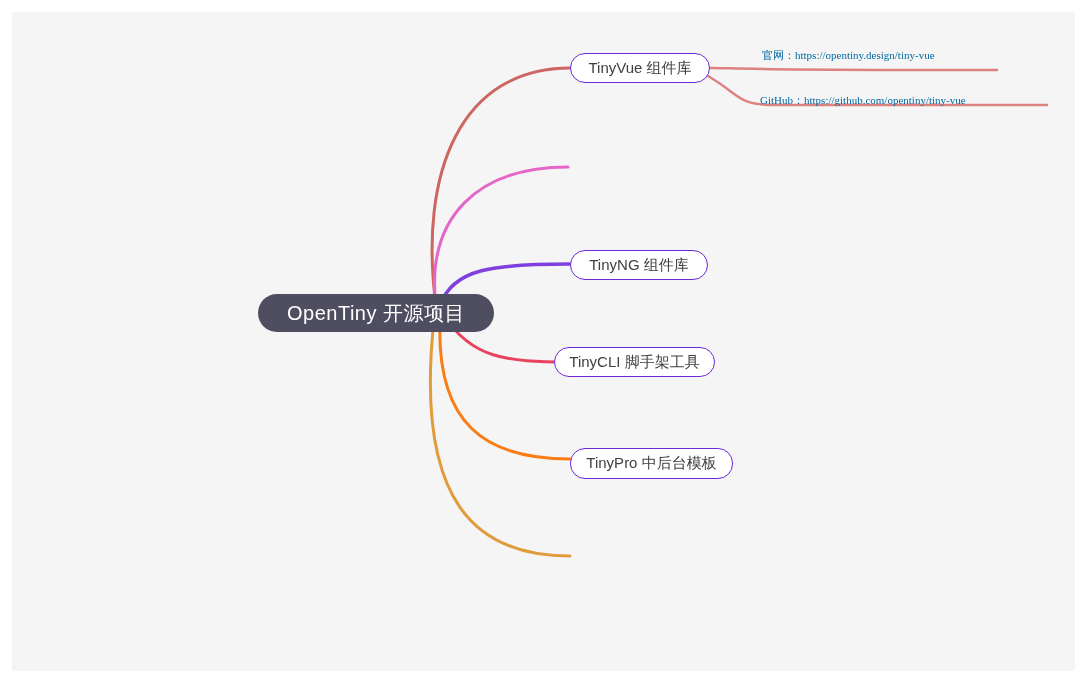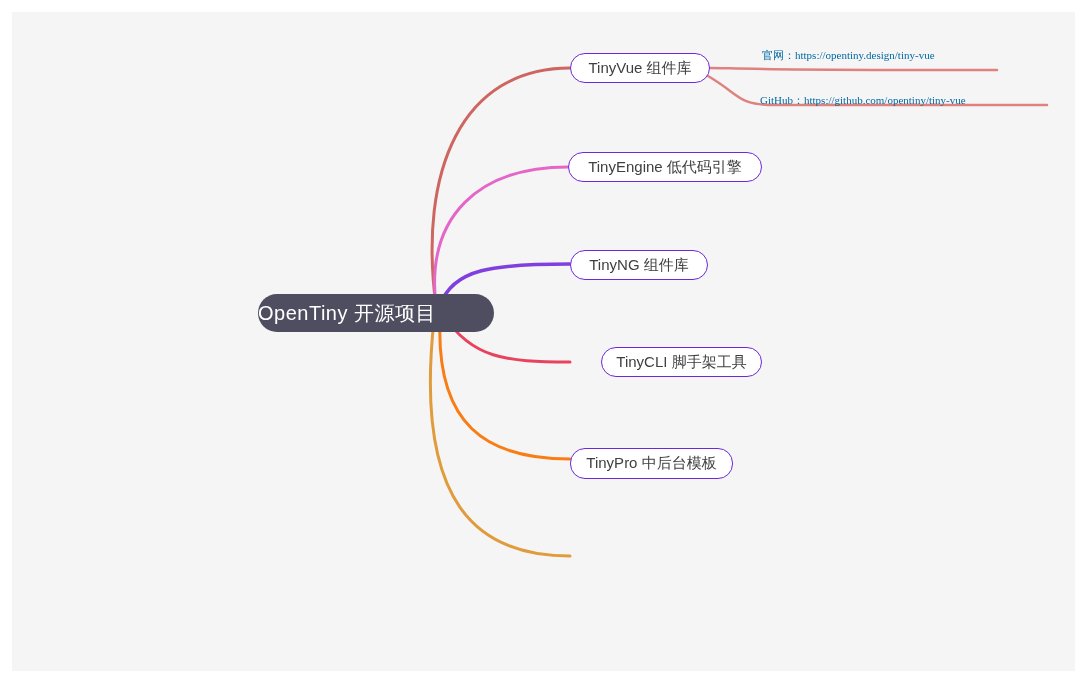--- a/index.html
+++ b/index.html
@@ -22,41 +22,41 @@
   }
   svg.links {
     position: absolute;
     left: 0; top: 0; width: 1080px; height: 681px;
   }
   .root-node {
     position: absolute;
     left: 258px; top: 294px;
     width: 236px; height: 38px;
     border-radius: 19px;
-    display: flex; align-items: center; 
+    display: flex; align-items: center; justify-content: center;
     font-size: 20px;
     letter-spacing: 0.5px;
     cursor: pointer;
   }
   .pill {
     position: absolute;
     height: 30px;
     border: 1px solid #6d28d9;
     background: #ffffff;
     border-radius: 15px;
     display: flex; align-items: center; justify-content: center;
     font-size: 15px;
     color: #3f3f3f;
     white-space: nowrap;
     cursor: pointer;
   }
   #b0 { left: 570px; top: 53px;  width: 140px; }
   #b1 { left: 568px; top: 152px; width: 194px; }
   #b2 { left: 570px; top: 250px; width: 138px; justify-content: center; }
-  #b3 { left: 601px; top: 347px; width: 161px; }
+  #b3 { left: 554px; top: 347px; width: 161px; }
   #b4 { left: 570px; top: 448px; width: 163px; height: 31px; }
   #b5 { left: 570px; top: 541px; width: 198px; height: 31px; }
   .sub-label {
     position: absolute;
     font-size: 11px;
     color: #0369a1;
     white-space: nowrap;
     cursor: pointer;
     font-family: Liberation Serif, serif;
   }
@@ -81,23 +81,20 @@
     <path d="M 708 76 C 742 96 737 105 775 105 L 1047 105" stroke-width="2.5" stroke-linecap="round" stroke="#dd827e"></path>
   </svg>
 
   <div class="root-node" id="root" style="background: rgb(78, 78, 96); color: rgb(255, 255, 255);">
     <span>OpenTiny 开源项目</span>
   </div>
 
   <div class="pill" id="b0">
     <span>TinyVue 组件库</span>
   </div>
-  <div class="pill" id="b1">
-    <span>TinyEngine 低代码引擎</span>
-  </div>
   <div class="pill" id="b2">
     <span>TinyNG 组件库</span>
   </div>
   <div class="pill" id="b3">
     <span>TinyCLI 脚手架工具</span>
   </div>
   <div class="pill" id="b4">
     <span>TinyPro 中后台模板</span>
   </div>
 

